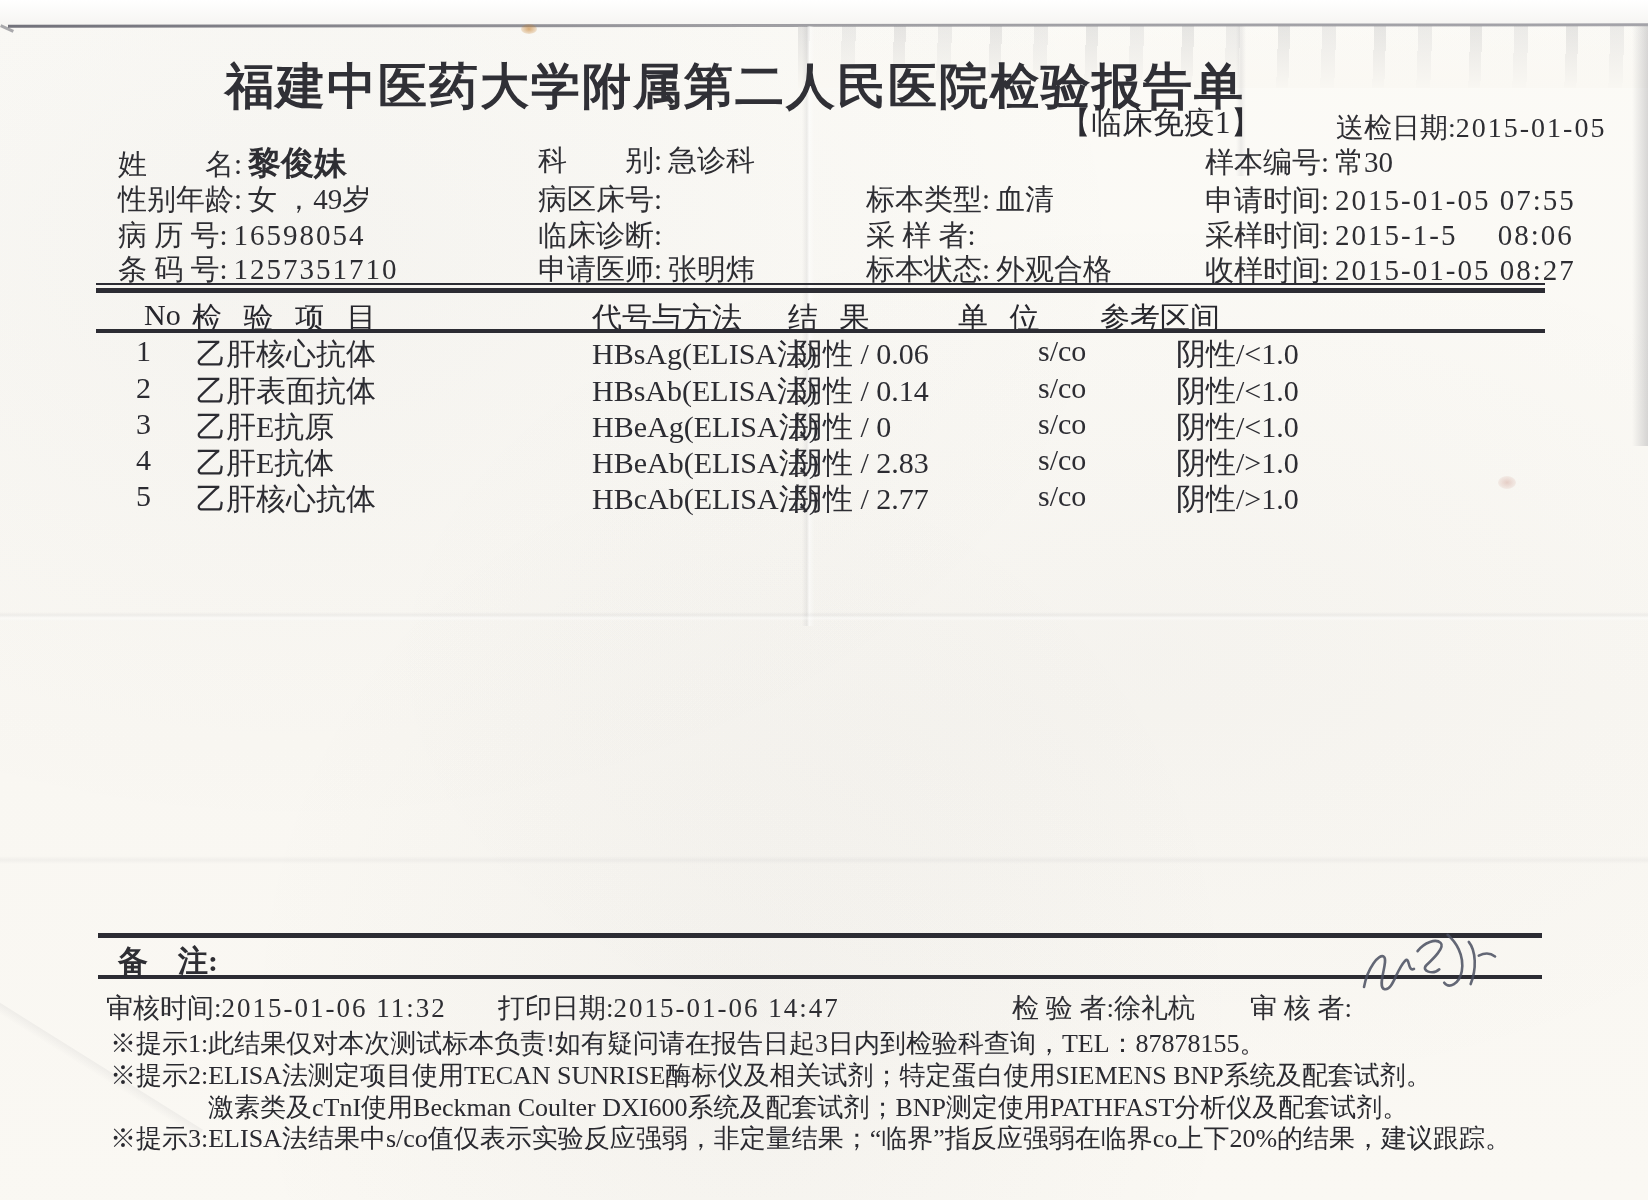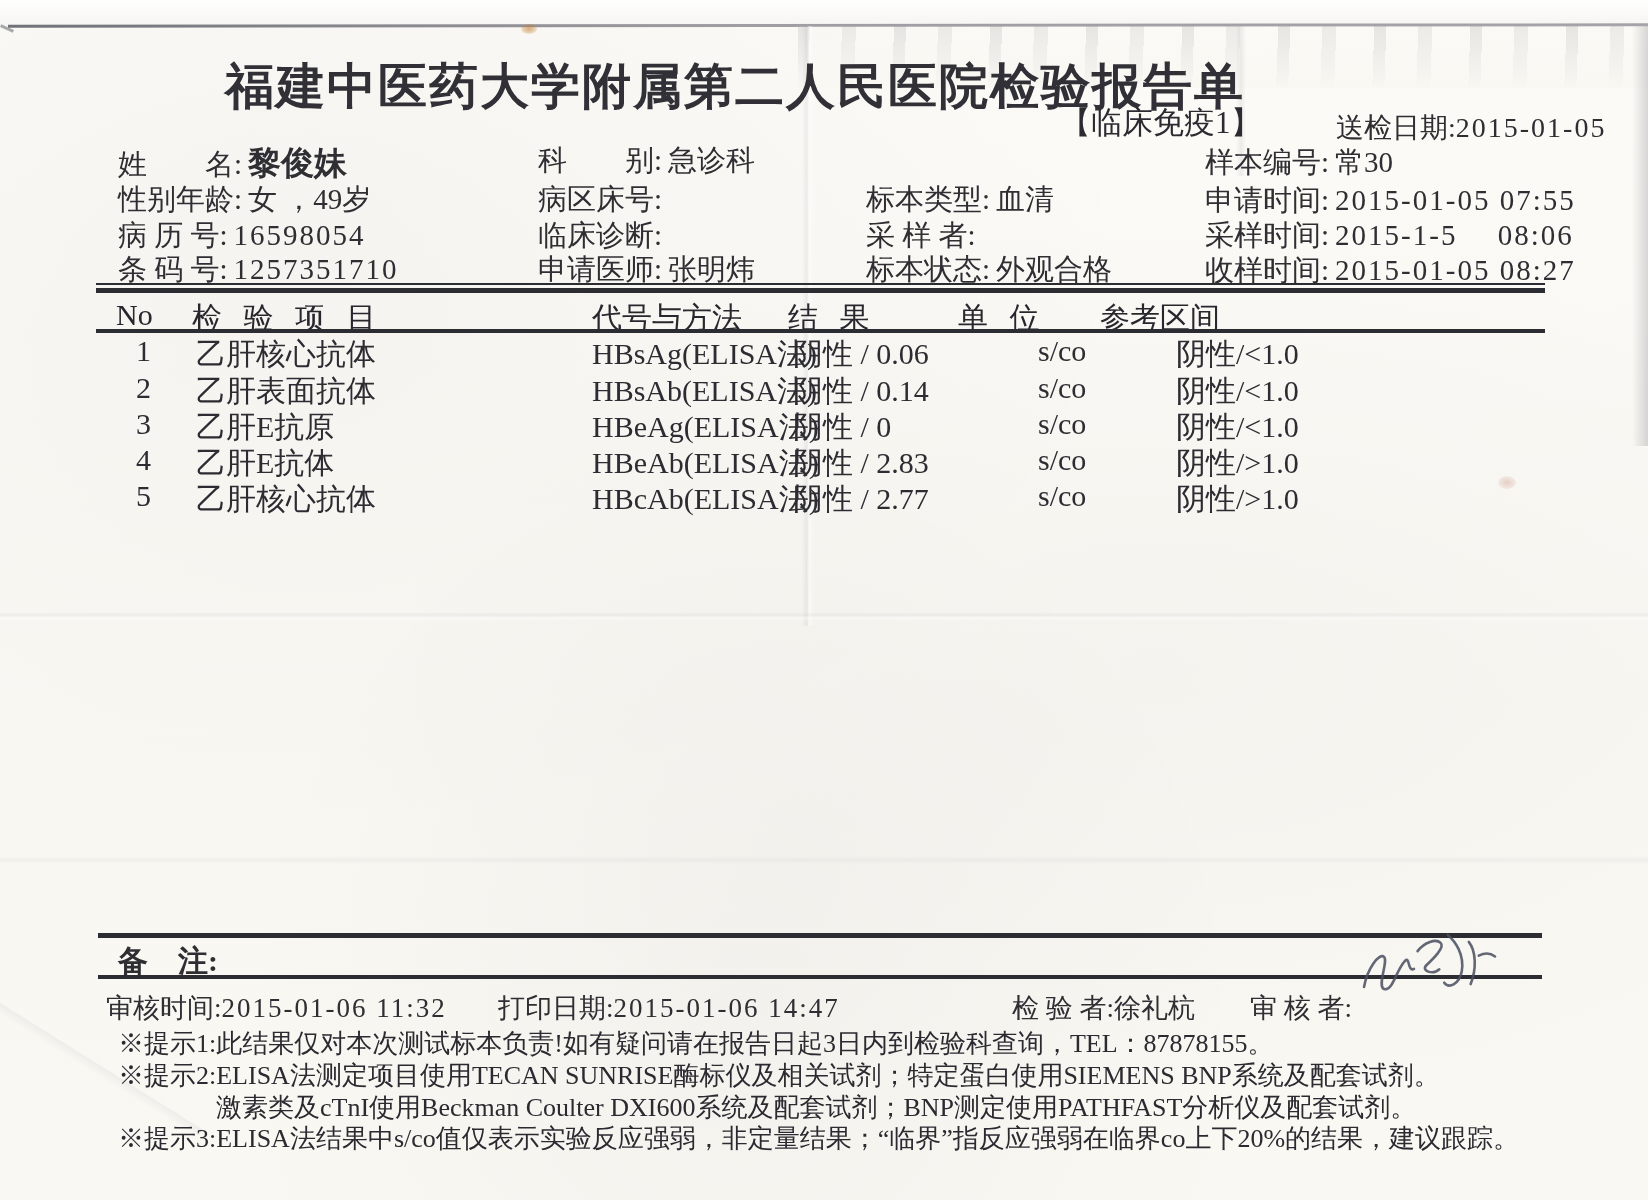--- a/index.html
+++ b/index.html
@@ -36,21 +36,21 @@
   .num{letter-spacing:2px;}
 
   .rule{position:absolute;background:#2c2c33;}
 
   .th{position:absolute;font-size:30px;white-space:nowrap;color:#27272d;}
   .sp{letter-spacing:7px;}
   .trow .td{position:absolute;font-size:30px;white-space:nowrap;color:#2c2c32;}
 
   .remarks-label{position:absolute;left:118px;top:941px;font-size:30px;font-weight:600;}
   .fcell{position:absolute;font-size:27px;white-space:nowrap;}
-  .note{position:absolute;font-size:26px;white-space:nowrap;color:#2a2a30;margin-left:8px;}
+  .note{position:absolute;font-size:26px;white-space:nowrap;color:#2a2a30;}
   .sig{position:absolute;left:1352px;top:928px;transform:rotate(-8deg);opacity:0.85;}
 </style>
 </head>
 <body>
 
 <div class="scan">
 
   <div class="scanner-top"></div>
   <div class="paper-edge"></div>
   <div class="edge-tick"></div>
@@ -85,21 +85,21 @@
 
   <div class="cell" style="left:118px;top:250px"><span>条 码 号:</span><span class="val num">1257351710</span></div>
   <div class="cell" style="left:866px;top:250px"><span>标本状态:</span><span class="val">外观合格</span></div>
   <div class="cell" style="left:538px;top:250px"><span>申请医师:</span><span class="val">张明炜</span></div>
   <div class="cell" style="left:1205px;top:251px"><span>收样时间:</span><span class="val num">2015-01-05 08:27</span></div>
 
   <div class="rule" style="left:96px;top:283px;width:1449px;height:2px"></div>
   <div class="rule" style="left:96px;top:288px;width:1449px;height:5px"></div>
 
   <div>
-    <span class="th" style="left:116px;top:298px">No</span>
+    <span class="th" style="left:144px;top:298px">No</span>
     <span class="th sp" style="left:192px;top:298px">检 验 项 目</span>
     <span class="th" style="left:592px;top:298px">代号与方法</span>
     <span class="th sp" style="left:788px;top:298px">结 果</span>
     <span class="th sp" style="left:958px;top:298px">单 位</span>
     <span class="th" style="left:1100px;top:298px">参考区间</span>
   </div>
   <div class="rule" style="left:96px;top:329px;width:1449px;height:4px"></div>
 
   <div class="trow">
     <span class="td" style="left:136px;top:334px">1</span>

